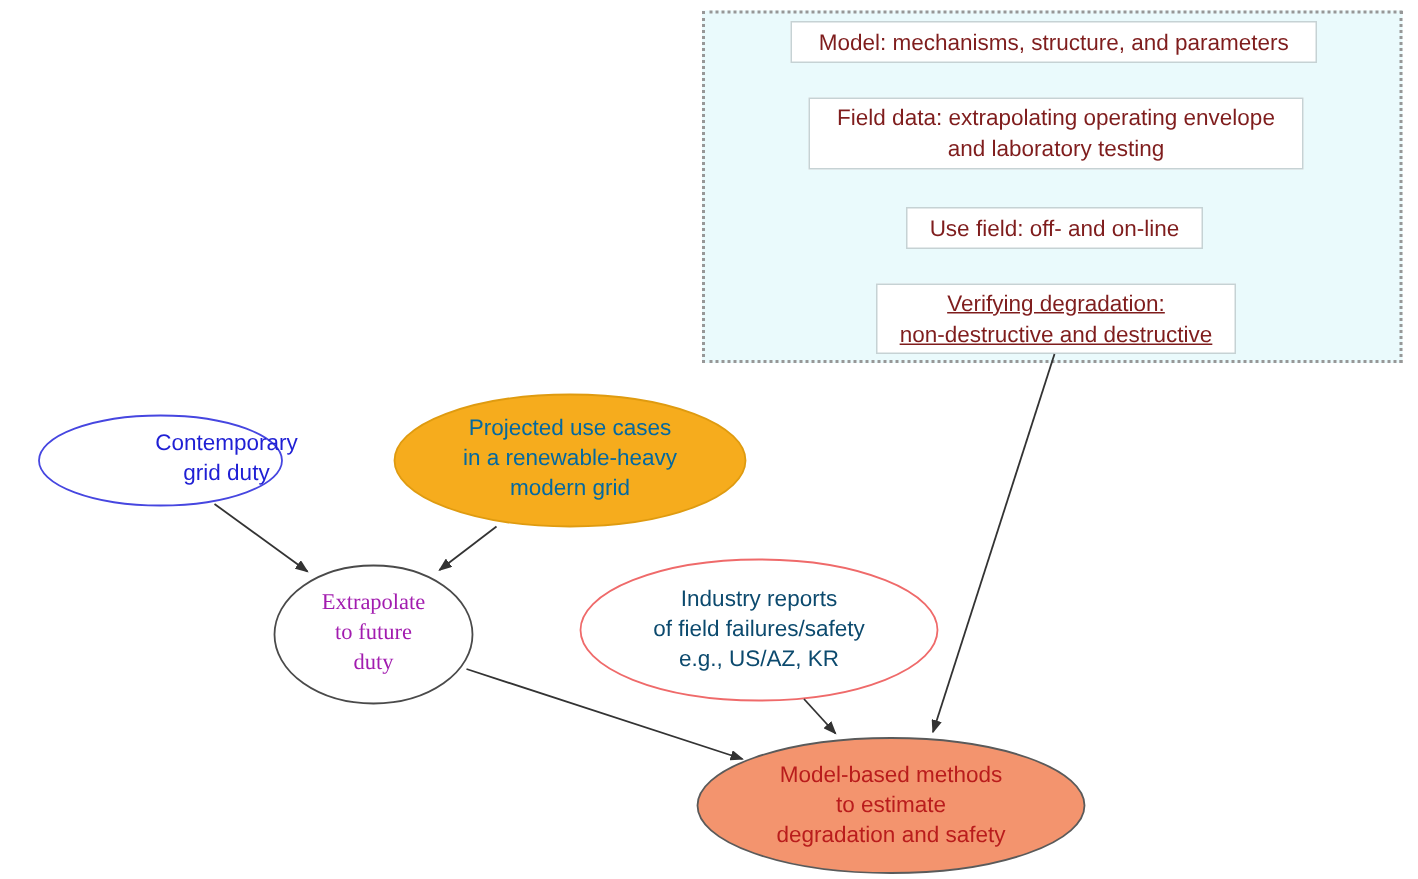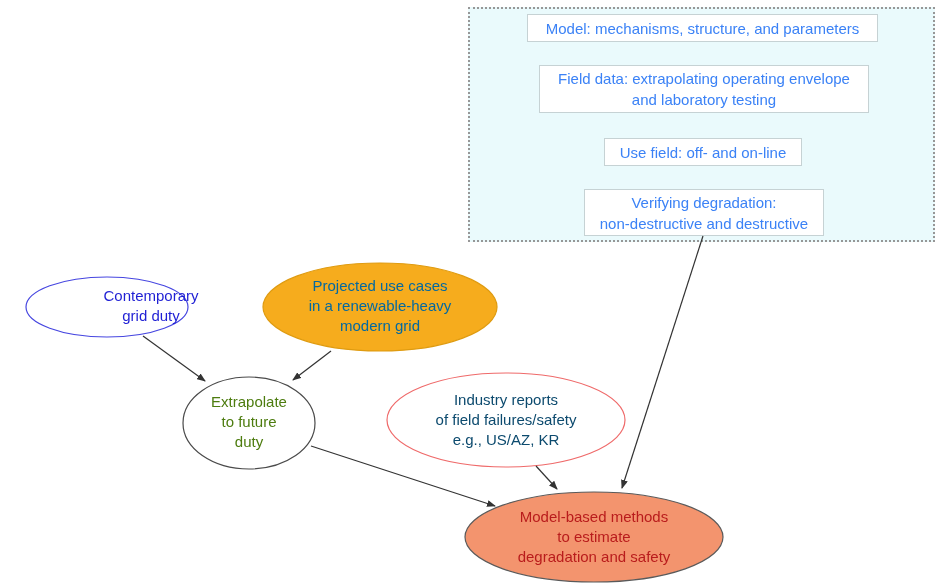--- a/index.html
+++ b/index.html
@@ -24,21 +24,21 @@
     box-sizing: border-box;
     background: #ffffff;
     border: 1px solid;
     display: flex;
     align-items: center;
     justify-content: center;
     text-align: center;
     white-space: pre;
     font-size: 15px;
     line-height: 21px;
-    color: #3b82f6;
+    color: #7f1d1d;
     z-index: 2;
   }
   .pbox-model     { left: 57px;  top: 5px;   width: 351px; height: 28px; }
   .pbox-fielddata { left: 69px;  top: 56px;  width: 330px; height: 48px; }
   .pbox-usecases  { left: 134px; top: 129px; width: 198px; height: 28px; }
   .pbox-verifying { left: 114px; top: 180px; width: 240px; height: 47px; }
   svg.layer {
     position: absolute;
     left: 0; top: 0;
     width: 945px; height: 586px;
@@ -63,21 +63,21 @@
 </head>
 <body>
 
 <div class="canvas">
 
   <div class="panel" style="background-color: rgb(234, 250, 252); border-color: rgb(151, 151, 151);">
     <div class="pbox pbox-model" style="border-color: rgb(198, 210, 212);">Model: mechanisms, structure, and parameters</div>
     <div class="pbox pbox-fielddata" style="border-color: rgb(198, 210, 212);">Field data: extrapolating operating envelope
 and laboratory testing</div>
     <div class="pbox pbox-usecases" style="border-color: rgb(198, 210, 212);">Use field: off- and on-line</div>
-    <div class="pbox pbox-verifying" style="border-color: rgb(198, 210, 212);">Verifying degradation:
+    <div class="pbox pbox-verifying" style="border-color: rgb(198, 210, 212); text-decoration: underline;">Verifying degradation:
 non-destructive and destructive</div>
   </div>
 
   <svg class="layer" viewBox="0 0 945 586">
     <defs>
       <marker id="ah" markerWidth="9" markerHeight="7" refX="8" refY="3.5" orient="auto" markerUnits="userSpaceOnUse">
         <path d="M0,0 L9,3.5 L0,7 Z" fill="#333333"></path>
       </marker>
     </defs>
 
@@ -102,21 +102,21 @@
     <line x1="703" y1="236" x2="622" y2="488" stroke-width="1.2" marker-end="url(#ah)" stroke="#333333"></line>
   </svg>
 
   <div class="nlabel nlabel-contemporary" style="color: rgb(31, 31, 212);">Contemporary
 grid duty</div>
 
   <div class="nlabel nlabel-projected" style="color: #0369a1;">Projected use cases
 in a renewable-heavy
 modern grid</div>
 
-  <div class="nlabel nlabel-extrapolate" style="color: #4d7c0f;">Extrapolate
+  <div class="nlabel nlabel-extrapolate" style="color: #a21caf; font-family: Liberation Serif, serif;">Extrapolate
 to future
 duty</div>
 
   <div class="nlabel nlabel-industry" style="color: #0c4a6e;">Industry reports
 of field failures/safety
 e.g., US/AZ, KR</div>
 
   <div class="nlabel nlabel-model" style="color: #b91c1c;">Model-based methods
 to estimate
 degradation and safety</div>

